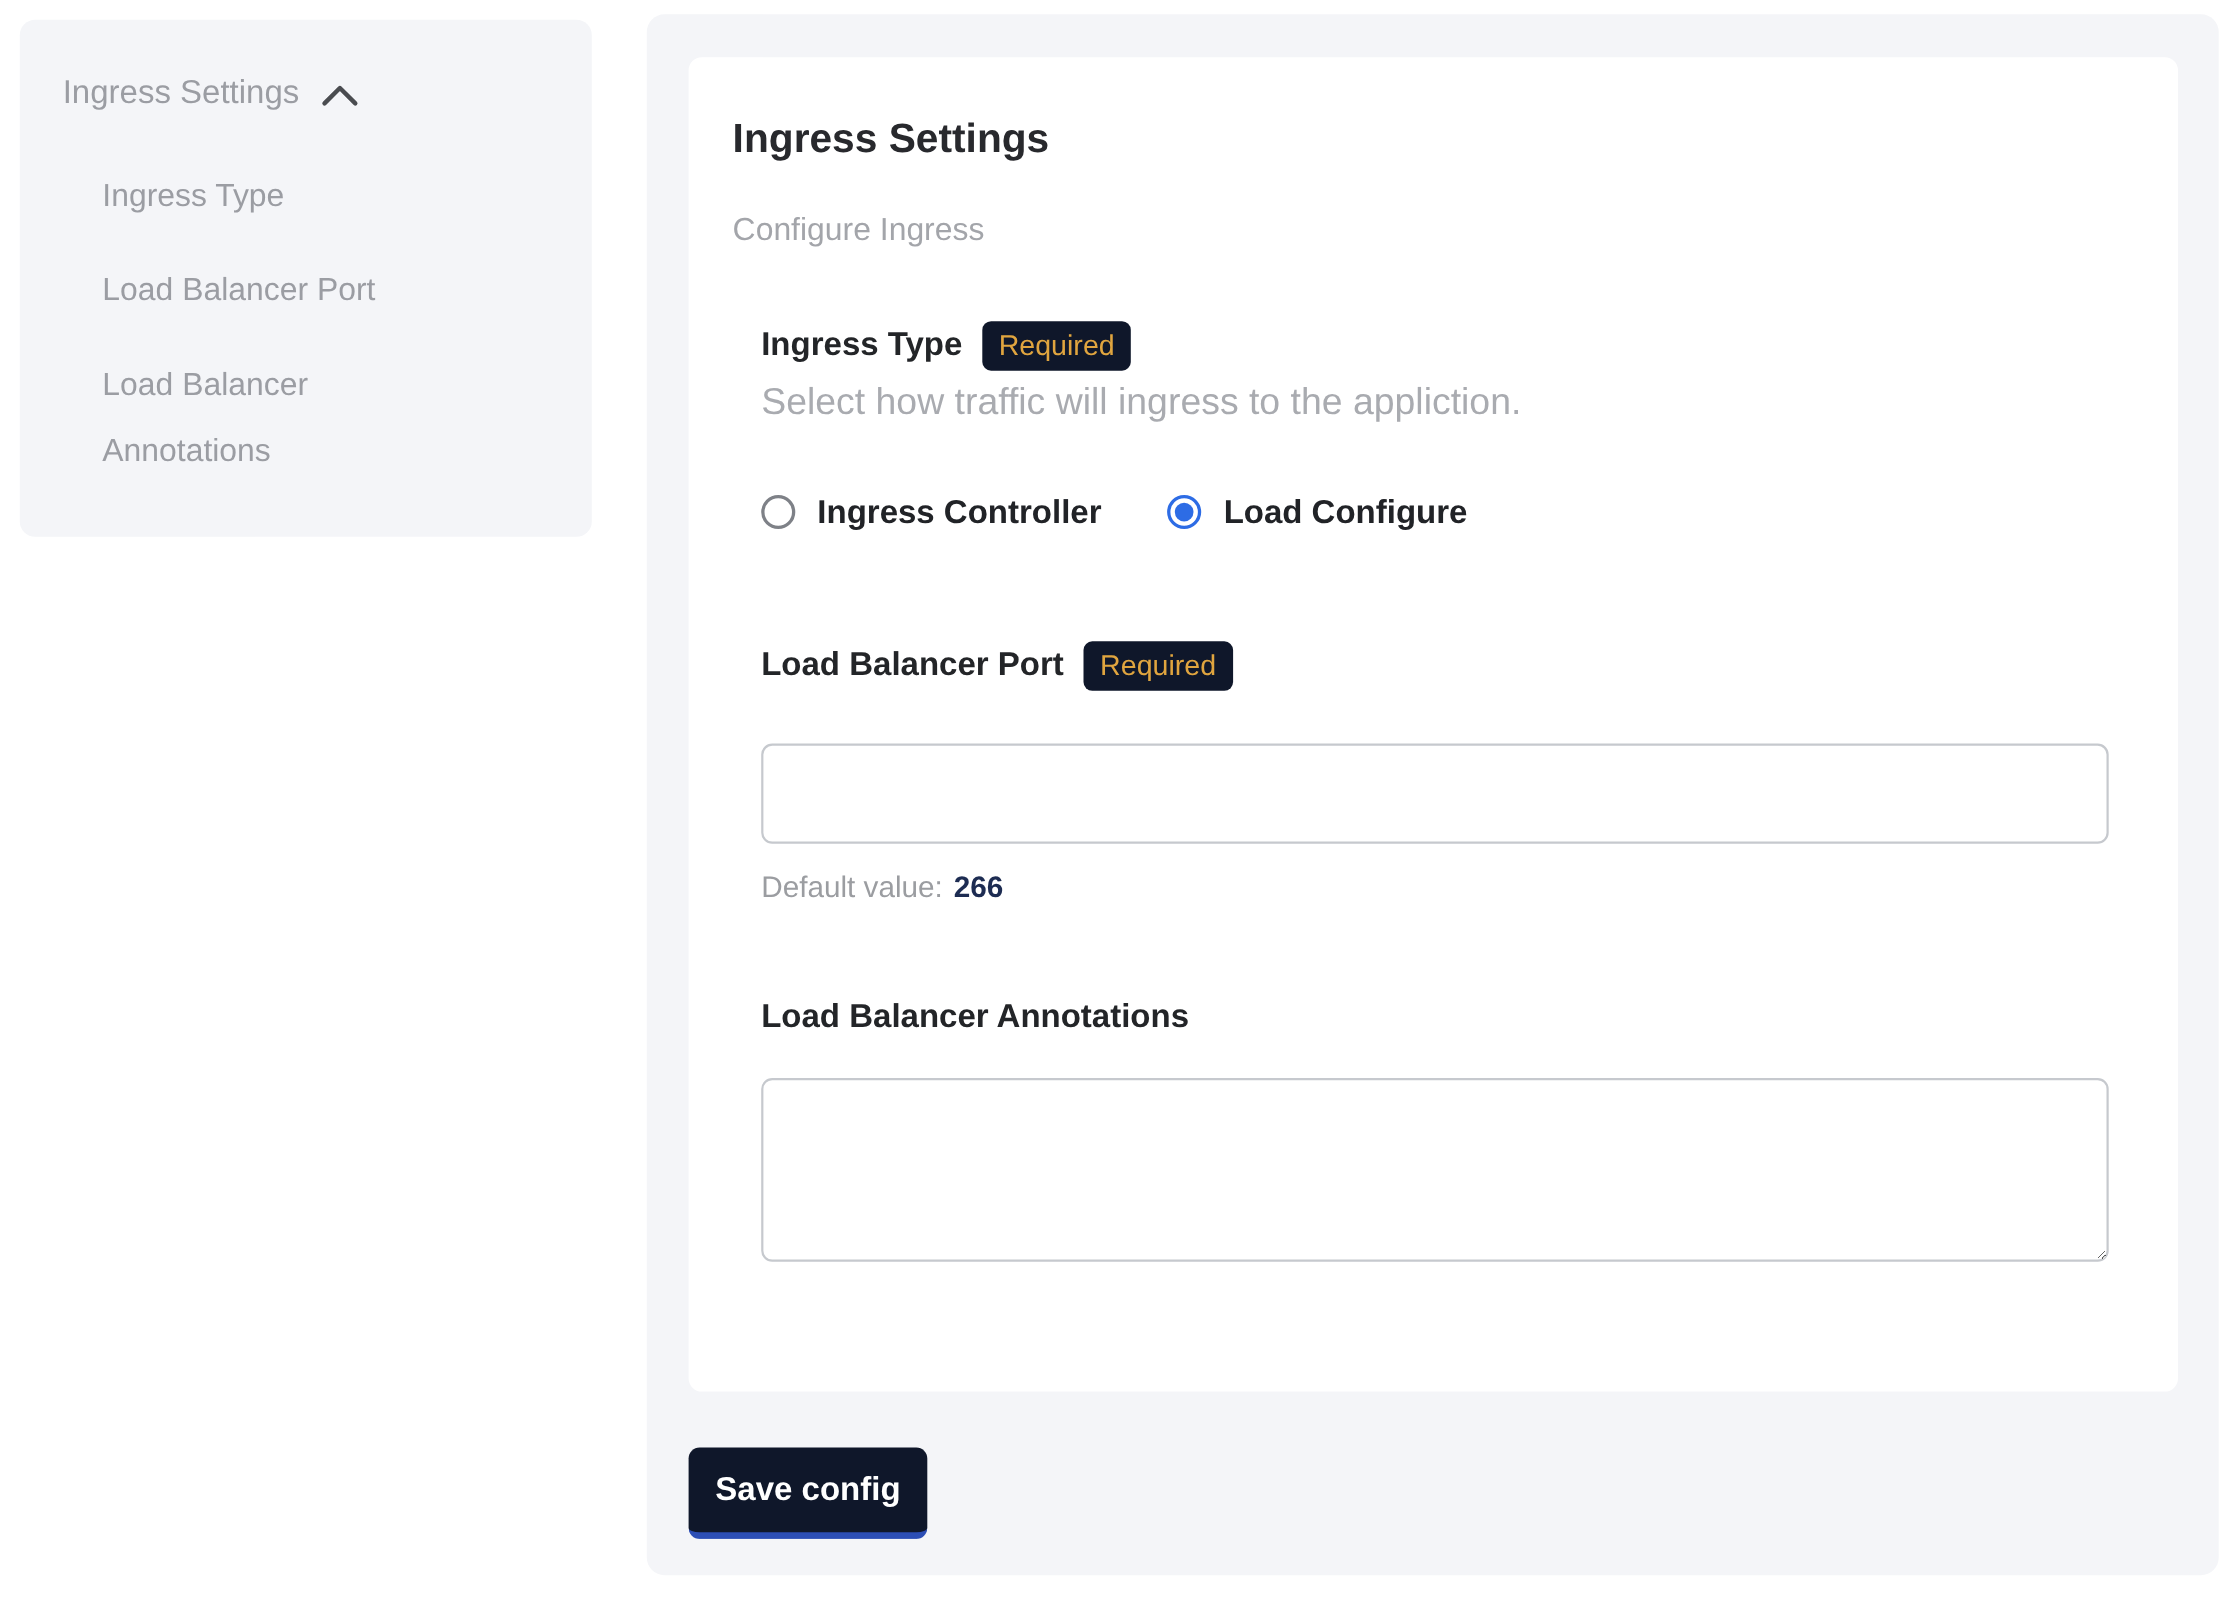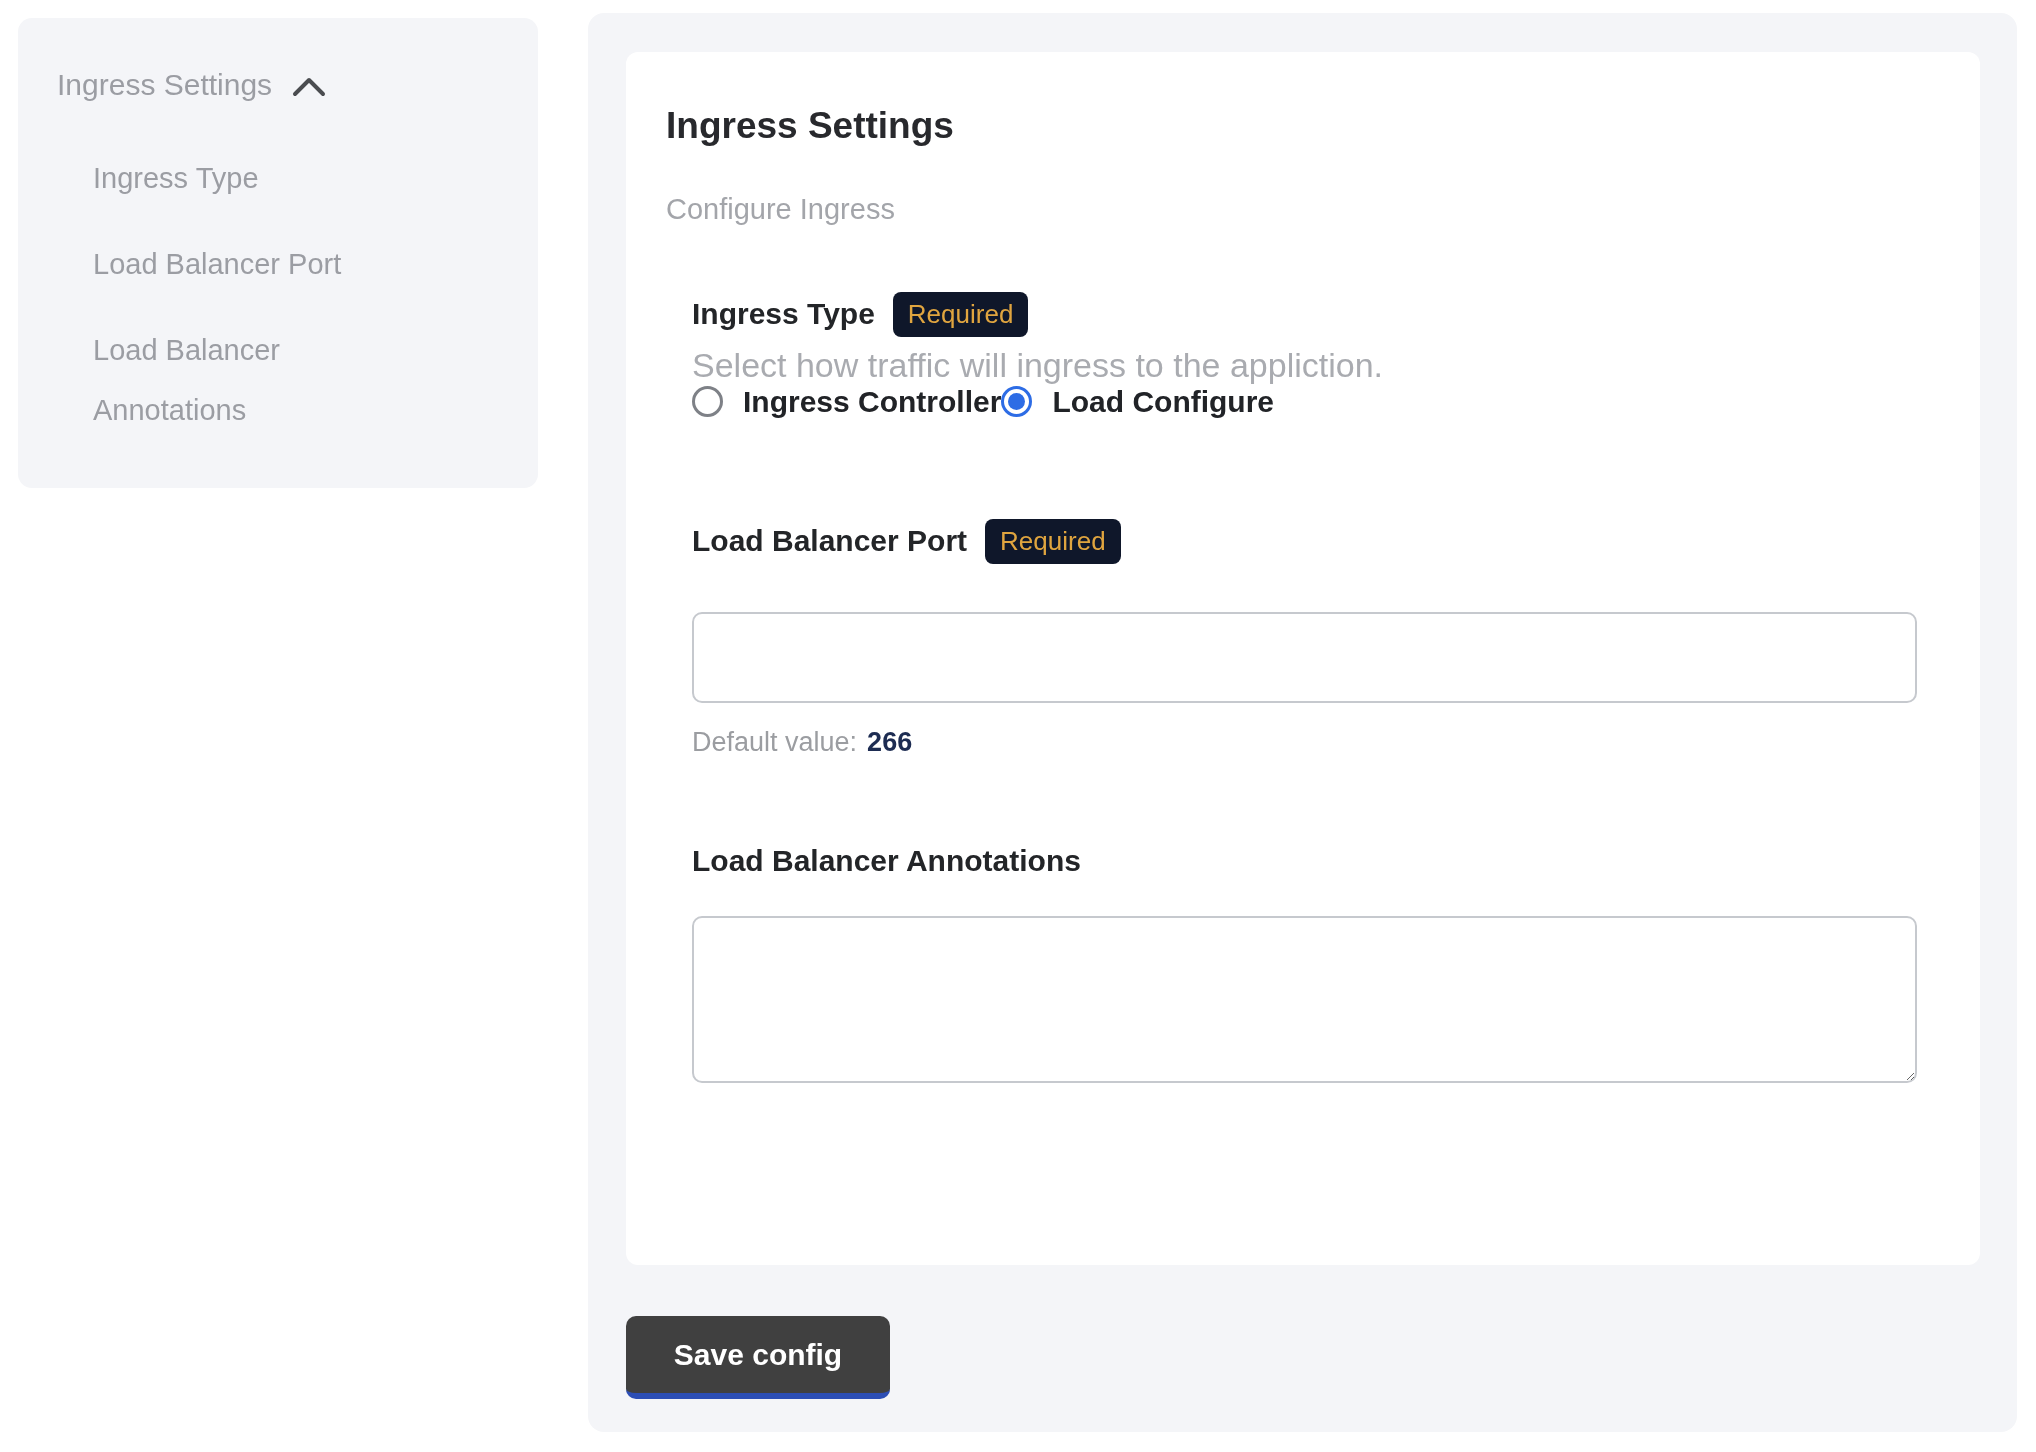--- a/index.html
+++ b/index.html
@@ -59,21 +59,21 @@
 
   .label-row { display: flex; align-items: center; gap: 18px; }
   .section-label { font-size: 30px; font-weight: 600; color: #232528; }
   .required-badge {
     background: #0f172a; color: #e0a53f;
     font-size: 26px; padding: 7px 15px; border-radius: 8px;
   }
   .section-desc { margin-top: 9px; font-size: 34px; color: #a9abb0; }
 
   .section-ingress-type { margin-top: 66px; }
-  .radio-row { display: flex; align-items: center; }
+  .radio-row { margin-top: 64px; display: flex; align-items: center; gap: 60px; }
   .radio-option { display: flex; align-items: center; gap: 20px; cursor: pointer; }
   .radio {
     width: 31px; height: 31px; border-radius: 50%;
     border: 3px solid #7e8187; background: #fff; position: relative; flex: none;
   }
   .radio-option.checked .radio { border-color: #2d6ce5; }
   .radio-option.checked .radio::after {
     content: ""; position: absolute; inset: 4px; border-radius: 50%;
     background: #2d6ce5;
   }
@@ -98,22 +98,22 @@
     border: 2px solid #c6c9ce; border-radius: 10px;
     background: #fff; font-size: 28px; padding: 14px 20px;
     font-family: "Liberation Sans", sans-serif;
     resize: both; outline: none;
   }
 
   
   .save-button {
     display: block;
     margin: 51px 0 0 38px;
-    width: 264px; height: 83px;
-    background: #404040;
+    width: 217px; height: 83px;
+    background: #0f172a;
     border: none;
     border-bottom: 6px solid #2c4eb5;
     border-radius: 10px;
     color: #ffffff; font-size: 30px; font-weight: bold;
     font-family: "Liberation Sans", sans-serif;
     cursor: pointer;
   }
 </style>
 </head>
 <body>

